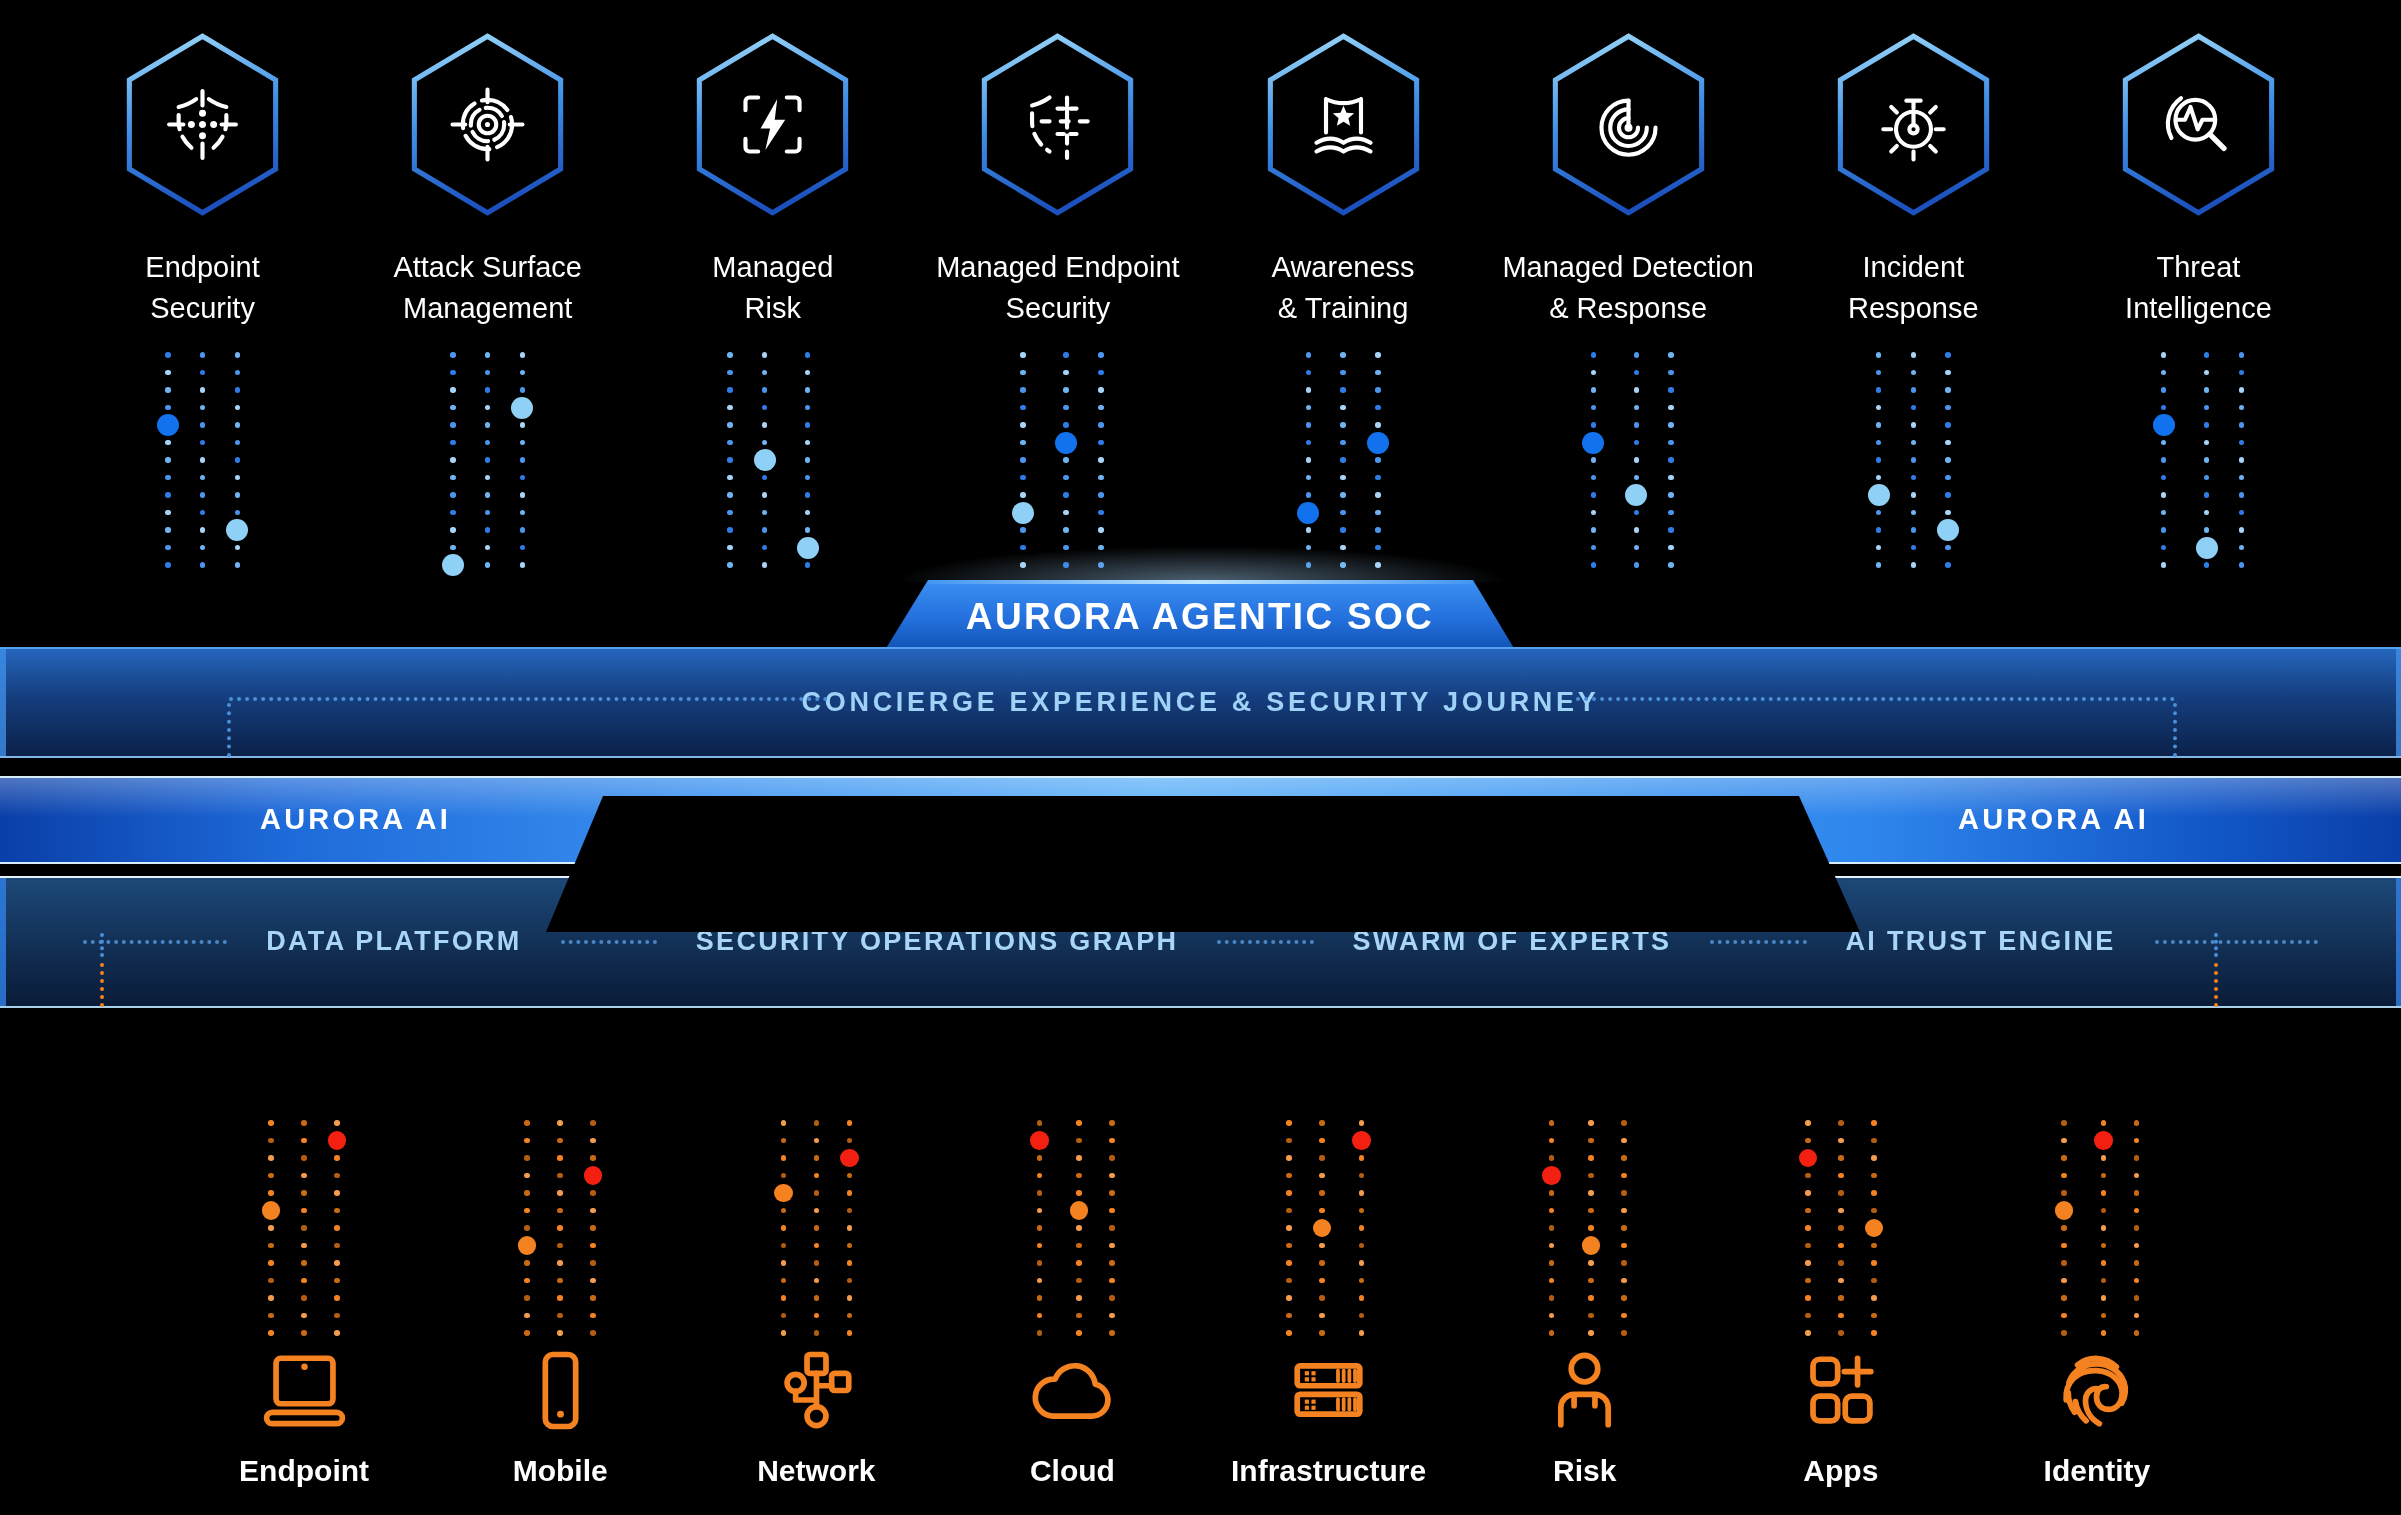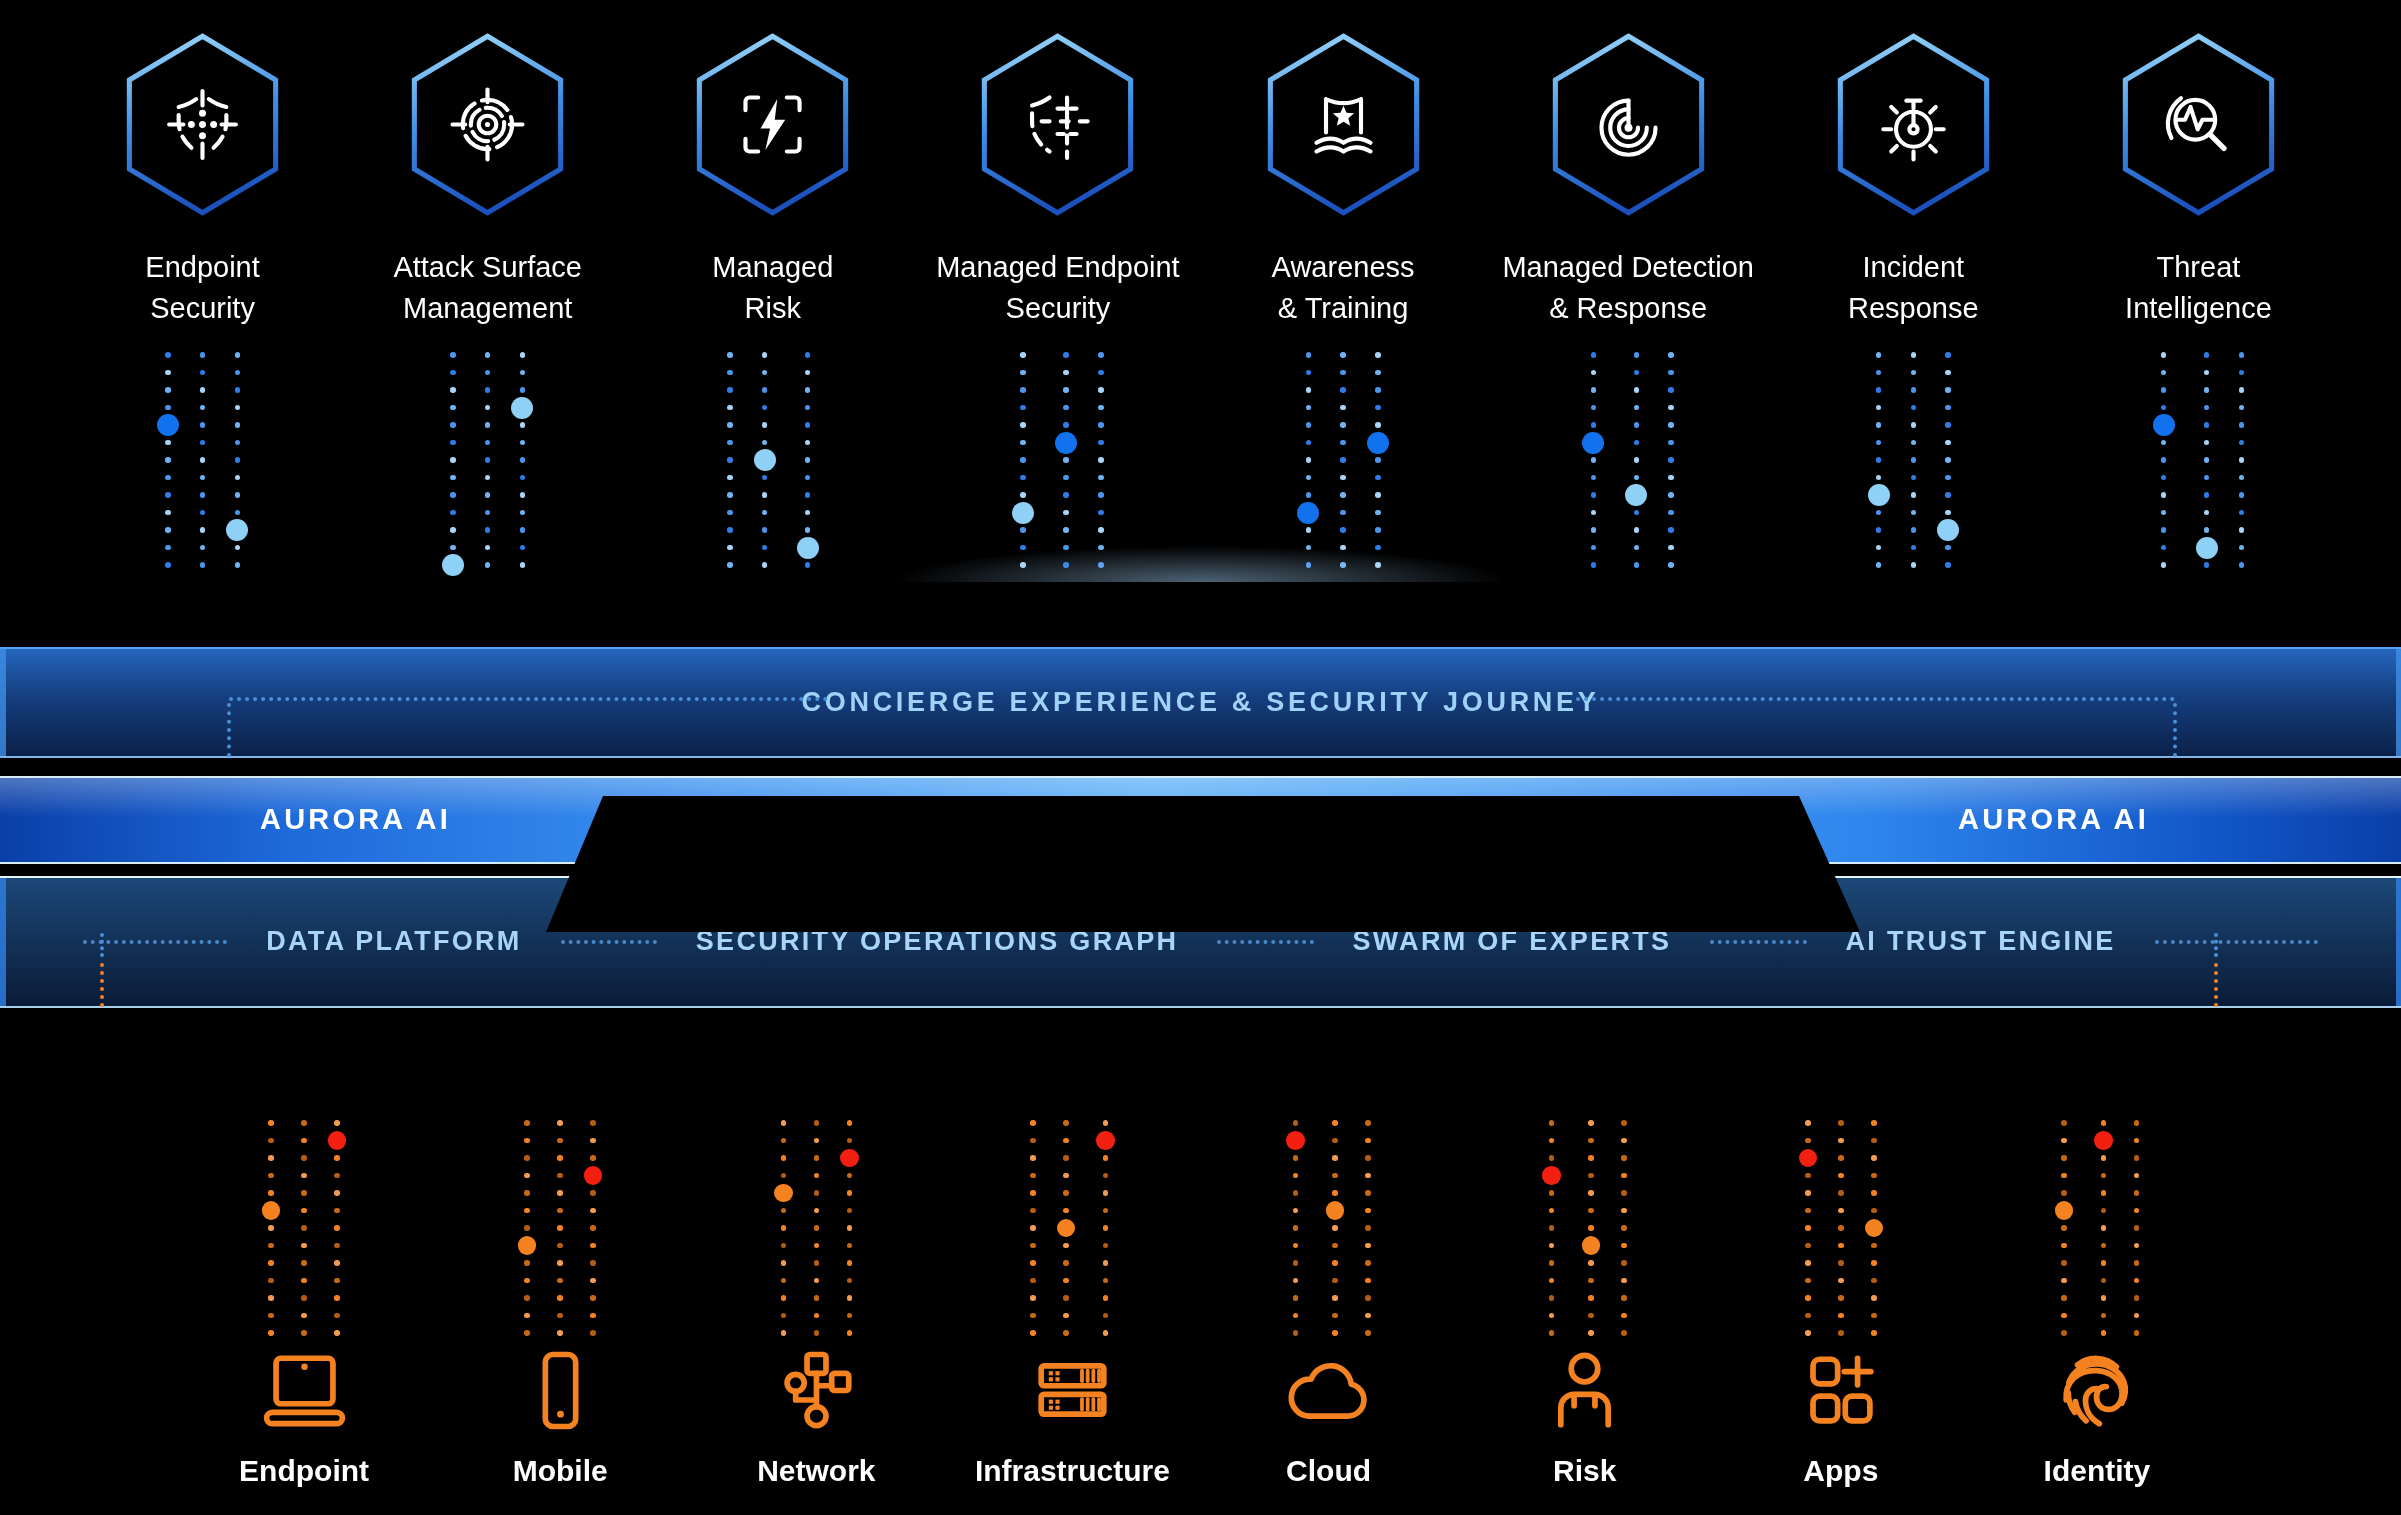--- a/index.html
+++ b/index.html
@@ -665,20 +665,23 @@
             <span class="d" style="background:#2e7ce8"></span>
             <span class="d" style="background:#a8d4f7"></span>
             <span class="d" style="background:#6fb3f2"></span>
             <span class="d" style="background:#4a95ee"></span>
           </div>
         </div>
       </div>
     </div>
 
   <div id="agentic-glow"></div>
+  <div id="agentic-trap">
+    <span class="agentic-title">AURORA AGENTIC SOC</span>
+  </div>
 
   <div id="band1">
     <span class="band1-text">CONCIERGE EXPERIENCE &amp; SECURITY JOURNEY</span>
     <div class="hdots" style="left:229px;top:48px;width:599px;"></div>
     <div class="hdots" style="left:1576px;top:48px;width:599px;"></div>
     <div class="vdots" style="left:227px;top:54px;height:54px;"></div>
     <div class="vdots" style="left:2173px;top:54px;height:54px;"></div>
   </div>
 
   <div id="band-ai">
@@ -877,20 +880,75 @@
             <circle cx="13" cy="20" r="4.5"></circle>
             <circle cx="24" cy="37.5" r="5"></circle>
             <path d="M24 15v17.5M24 21.5h8M24 29H13v-4.5"></path>
           </g>
         </svg>
         <div class="src-label">Network</div>
       </div>
       <div class="src-col">
         <div class="dots">
           <div class="dotcol">
+            <span class="d" style="background:#b55d10"></span>
+            <span class="d acc-bot" style="background:#f32011"></span>
+            <span class="d" style="background:#c96a12"></span>
+            <span class="d" style="background:#f58220"></span>
+            <span class="d" style="background:#b55d10"></span>
+            <span class="d" style="background:#f59b4d"></span>
+            <span class="d" style="background:#c96a12"></span>
+            <span class="d" style="background:#f58220"></span>
+            <span class="d" style="background:#b55d10"></span>
+            <span class="d" style="background:#f59b4d"></span>
+            <span class="d" style="background:#c96a12"></span>
+            <span class="d" style="background:#f58220"></span>
+            <span class="d" style="background:#b55d10"></span>
+          </div>
+          <div class="dotcol">
+            <span class="d" style="background:#f58220"></span>
+            <span class="d" style="background:#b55d10"></span>
+            <span class="d" style="background:#f59b4d"></span>
+            <span class="d" style="background:#c96a12"></span>
+            <span class="d" style="background:#f58220"></span>
+            <span class="d acc-bot" style="background:#f58220"></span>
+            <span class="d" style="background:#f59b4d"></span>
+            <span class="d" style="background:#c96a12"></span>
+            <span class="d" style="background:#f58220"></span>
+            <span class="d" style="background:#b55d10"></span>
+            <span class="d" style="background:#f59b4d"></span>
+            <span class="d" style="background:#c96a12"></span>
+            <span class="d" style="background:#f58220"></span>
+          </div>
+          <div class="dotcol">
+            <span class="d" style="background:#c96a12"></span>
+            <span class="d" style="background:#f58220"></span>
+            <span class="d" style="background:#b55d10"></span>
+            <span class="d" style="background:#f59b4d"></span>
+            <span class="d" style="background:#c96a12"></span>
+            <span class="d" style="background:#f58220"></span>
+            <span class="d" style="background:#b55d10"></span>
+            <span class="d" style="background:#f59b4d"></span>
+            <span class="d" style="background:#c96a12"></span>
+            <span class="d" style="background:#f58220"></span>
+            <span class="d" style="background:#b55d10"></span>
+            <span class="d" style="background:#f59b4d"></span>
+            <span class="d" style="background:#c96a12"></span>
+          </div>
+        </div>
+        <svg class="src-icon" viewBox="0 0 48 48">
+          <g fill="none" stroke="#f58220" stroke-width="3" stroke-linecap="round" stroke-linejoin="round">
+            <path d="M13.5 37.5h20.5a8.5 8.5 0 0 0 2-16.8 11 11 0 0 0-21.2-2.7A8 8 0 0 0 13.5 37.5Z"></path>
+          </g>
+        </svg>
+        <div class="src-label">Cloud</div>
+      </div>
+      <div class="src-col">
+        <div class="dots">
+          <div class="dotcol">
             <span class="d" style="background:#f58220"></span>
             <span class="d" style="background:#b55d10"></span>
             <span class="d" style="background:#f59b4d"></span>
             <span class="d" style="background:#c96a12"></span>
             <span class="d" style="background:#f58220"></span>
             <span class="d" style="background:#b55d10"></span>
             <span class="d" style="background:#f59b4d"></span>
             <span class="d" style="background:#c96a12"></span>
             <span class="d" style="background:#f58220"></span>
             <span class="d" style="background:#b55d10"></span>
@@ -944,75 +1002,20 @@
               <rect x="15" y="32" width="2.2" height="2.2"></rect>
             </g>
             <path d="M29 13.5v5.5M32 13.5v5.5M35 13.5v5.5M38 13.5v5.5M29 28.5v5.5M32 28.5v5.5M35 28.5v5.5M38 28.5v5.5" stroke-width="2"></path>
           </g>
         </svg>
         <div class="src-label">Infrastructure</div>
       </div>
       <div class="src-col">
         <div class="dots">
           <div class="dotcol">
-            <span class="d" style="background:#b55d10"></span>
-            <span class="d acc-bot" style="background:#f32011"></span>
-            <span class="d" style="background:#c96a12"></span>
-            <span class="d" style="background:#f58220"></span>
-            <span class="d" style="background:#b55d10"></span>
-            <span class="d" style="background:#f59b4d"></span>
-            <span class="d" style="background:#c96a12"></span>
-            <span class="d" style="background:#f58220"></span>
-            <span class="d" style="background:#b55d10"></span>
-            <span class="d" style="background:#f59b4d"></span>
-            <span class="d" style="background:#c96a12"></span>
-            <span class="d" style="background:#f58220"></span>
-            <span class="d" style="background:#b55d10"></span>
-          </div>
-          <div class="dotcol">
-            <span class="d" style="background:#f58220"></span>
-            <span class="d" style="background:#b55d10"></span>
-            <span class="d" style="background:#f59b4d"></span>
-            <span class="d" style="background:#c96a12"></span>
-            <span class="d" style="background:#f58220"></span>
-            <span class="d acc-bot" style="background:#f58220"></span>
-            <span class="d" style="background:#f59b4d"></span>
-            <span class="d" style="background:#c96a12"></span>
-            <span class="d" style="background:#f58220"></span>
-            <span class="d" style="background:#b55d10"></span>
-            <span class="d" style="background:#f59b4d"></span>
-            <span class="d" style="background:#c96a12"></span>
-            <span class="d" style="background:#f58220"></span>
-          </div>
-          <div class="dotcol">
-            <span class="d" style="background:#c96a12"></span>
-            <span class="d" style="background:#f58220"></span>
-            <span class="d" style="background:#b55d10"></span>
-            <span class="d" style="background:#f59b4d"></span>
-            <span class="d" style="background:#c96a12"></span>
-            <span class="d" style="background:#f58220"></span>
-            <span class="d" style="background:#b55d10"></span>
-            <span class="d" style="background:#f59b4d"></span>
-            <span class="d" style="background:#c96a12"></span>
-            <span class="d" style="background:#f58220"></span>
-            <span class="d" style="background:#b55d10"></span>
-            <span class="d" style="background:#f59b4d"></span>
-            <span class="d" style="background:#c96a12"></span>
-          </div>
-        </div>
-        <svg class="src-icon" viewBox="0 0 48 48">
-          <g fill="none" stroke="#f58220" stroke-width="3" stroke-linecap="round" stroke-linejoin="round">
-            <path d="M13.5 37.5h20.5a8.5 8.5 0 0 0 2-16.8 11 11 0 0 0-21.2-2.7A8 8 0 0 0 13.5 37.5Z"></path>
-          </g>
-        </svg>
-        <div class="src-label">Cloud</div>
-      </div>
-      <div class="src-col">
-        <div class="dots">
-          <div class="dotcol">
             <span class="d" style="background:#c96a12"></span>
             <span class="d" style="background:#f58220"></span>
             <span class="d" style="background:#b55d10"></span>
             <span class="d acc-bot" style="background:#f32011"></span>
             <span class="d" style="background:#c96a12"></span>
             <span class="d" style="background:#f58220"></span>
             <span class="d" style="background:#b55d10"></span>
             <span class="d" style="background:#f59b4d"></span>
             <span class="d" style="background:#c96a12"></span>
             <span class="d" style="background:#f58220"></span>

